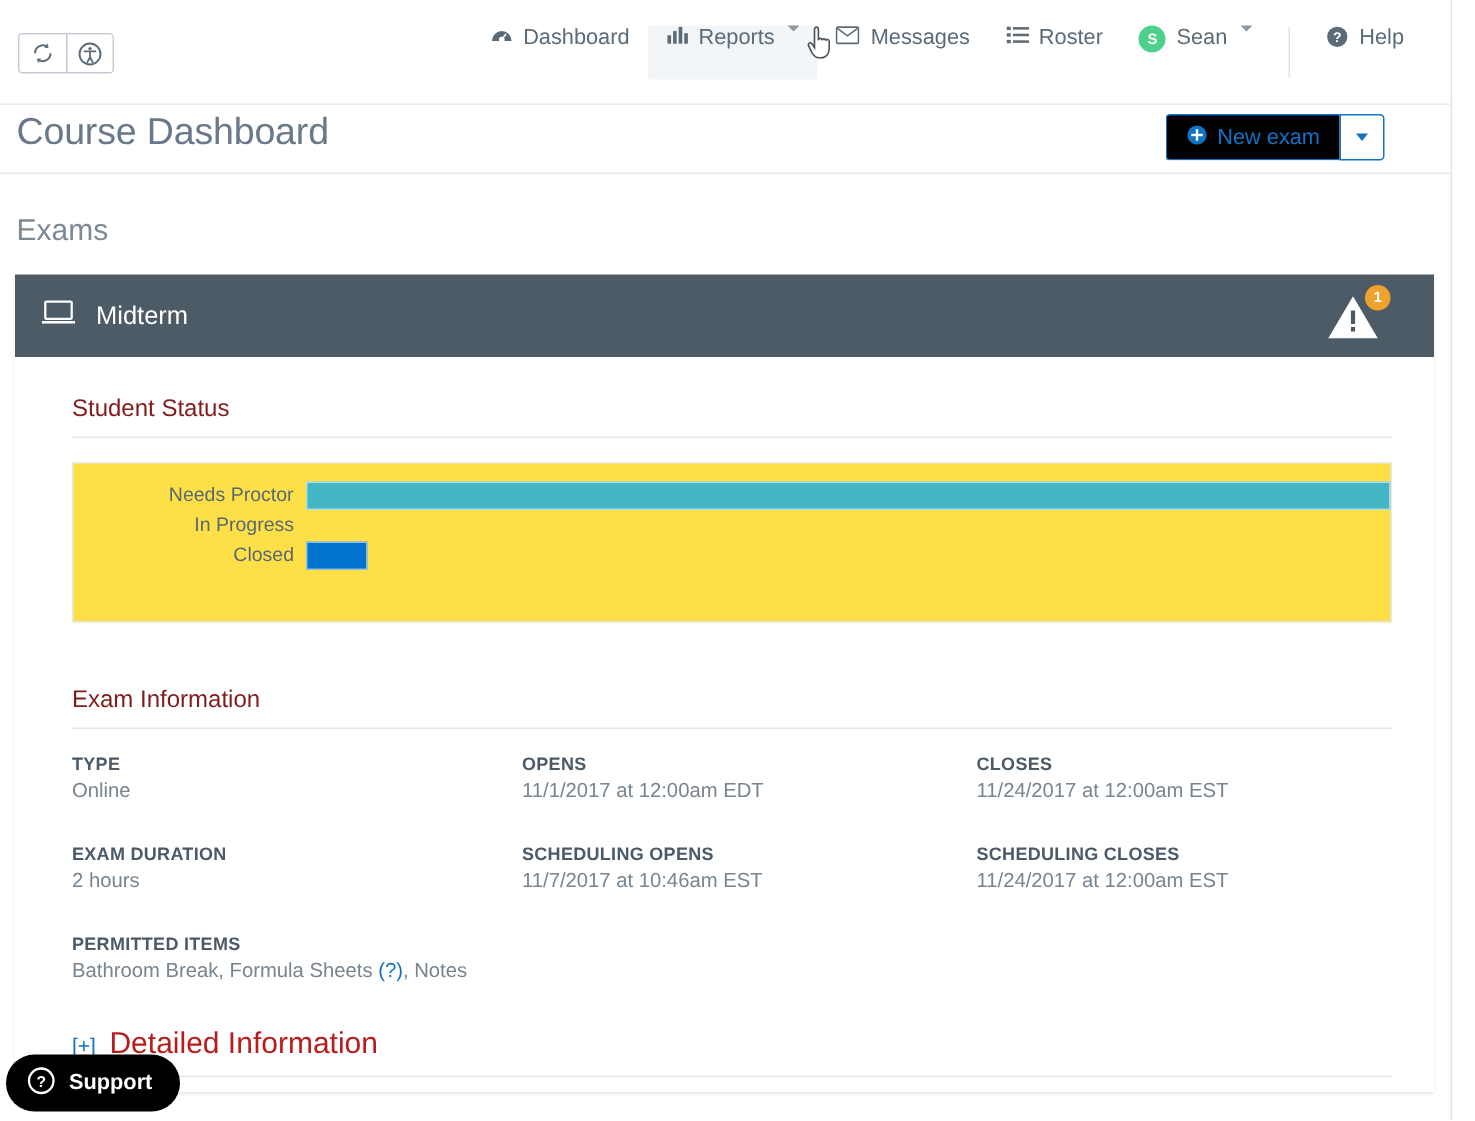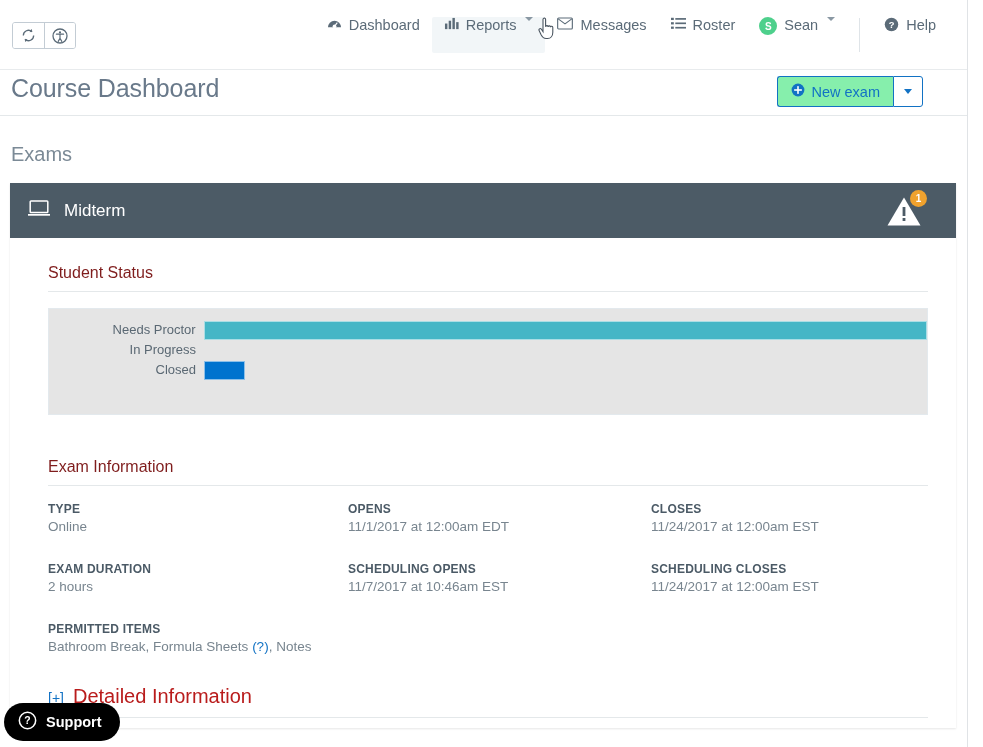--- a/index.html
+++ b/index.html
@@ -133,21 +133,21 @@
   }
   .newexam-btn {
     display: flex;
     align-items: center;
     gap: 7px;
     height: 31px;
     padding: 0 13px;
     border: 1px solid #1272c4;
     border-right: none;
     border-radius: 3px 0 0 3px;
-    background: #86efac;
+    background: #000000;
     color: #1272c4;
     font-size: 14.5px;
     cursor: pointer;
     white-space: nowrap;
     text-align: center;
   }
   .newexam-caret {
     width: 30px; height: 31px;
     border: 1px solid #1272c4;
     border-radius: 0 3px 3px 0;
@@ -185,21 +185,20 @@
     background: #ffffff;
     box-shadow: 0 1px 2px rgba(0,0,0,0.10);
   }
   .exam-card-head {
     position: relative;
     height: 55px;
     background: #4c5b66;
     display: flex;
     align-items: center;
     padding: 0 18px;
-    text-align: center;
   }
   .exam-card-head .laptop-icon { margin-right: 14px; display: block; }
   .exam-title {
     color: #ffffff;
     font-size: 17px;
   }
   .warn-wrap {
     position: absolute;
     right: 32px; top: 12px;
     width: 40px; height: 34px;
@@ -230,21 +229,21 @@
   }
   .section-rule {
     height: 1px;
     background: #e4e8ea;
     margin: 0 0 16px 10px;
   }
 
   
   .chart-panel {
     margin-left: 10px;
-    background: #e5e5e5;
+    background: #fde047;
     border: 1px solid #e3e9ed;
     height: 107px;
     position: relative;
   }
   .chart-rows {
     position: absolute;
     left: 0; top: 11px;
     width: 100%;
   }
   .chart-row {

